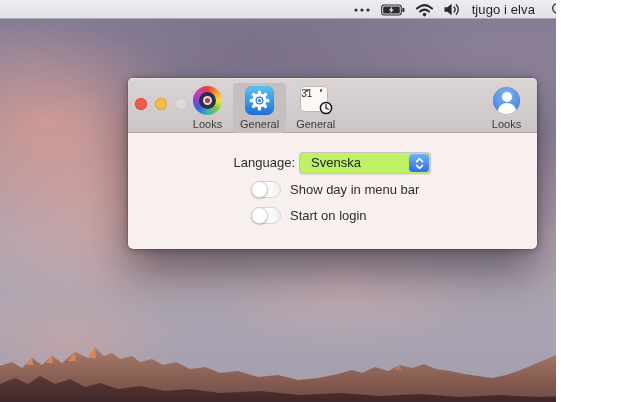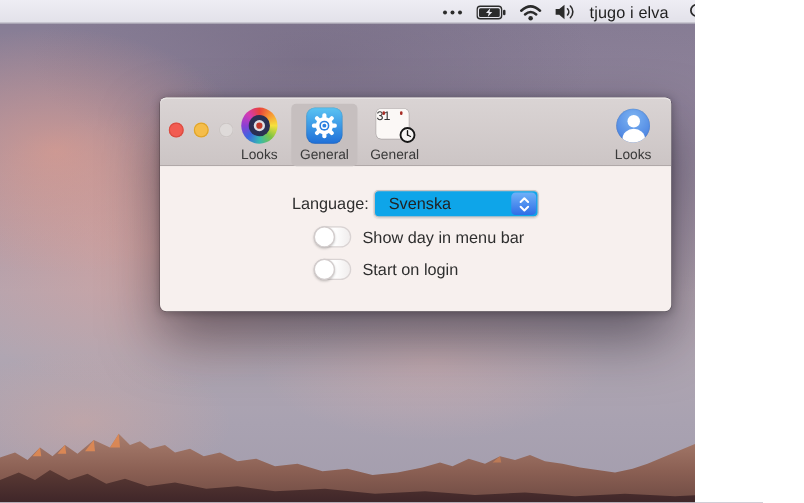--- a/index.html
+++ b/index.html
@@ -78,21 +78,21 @@
   
   .user-circle { width:27px; height:27px; border-radius:50%; overflow:hidden; position:relative;
     background:radial-gradient(circle at 50% 28%, #7db4f2, #3e77dd); box-shadow:inset 0 0 1px rgba(0,0,0,0.3); }
   .user-head { position:absolute; left:8.5px; top:5px; width:10px; height:10px; border-radius:50%; background:#fff; }
   .user-body { position:absolute; left:4.5px; top:16px; width:18px; height:16px; border-radius:50% 50% 0 0; background:#fff; }
 
   
   .content { position:absolute; left:0; top:56px; right:0; bottom:0;border-radius:22px; }
   .lang-label { position:absolute; left:40px; top:18px; width:127px; height:22px; line-height:22px;
     text-align:right; font-size:13px; color:#2e2e2e; }
-  .dropdown { position:absolute; left:171px; top:18px; width:132px; height:22px; background:#0ea5e9;
+  .dropdown { position:absolute; left:171px; top:18px; width:132px; height:22px; background:#bef264;
     border:1px solid #c8c3c3; border-radius:4px; cursor:default; text-align:right; padding:0;
     box-shadow:0 0.5px 1px rgba(0,0,0,0.08); }
   .dd-text { position:absolute; left:11px; top:0; line-height:20px; font-size:13px; color:#222; }
   .dd-step { position:absolute; right:1px; top:1px; width:20px; height:18px; border-radius:3.5px;
     background:linear-gradient(#6fb1f8,#2e6ee6); display:flex; align-items:center; justify-content:center; }
   .switch { position:absolute; width:30px; height:17px; border-radius:9px;
     background:linear-gradient(90deg,#ffffff 55%,#f0eded); border:1px solid #d9d3d3; padding:0; cursor:default; }
   .knob { position:absolute; left:-1px; top:-1px; width:17px; height:17px; border-radius:50%;
     background:#fff; border:1px solid #d2cccc; box-shadow:0 1px 2px rgba(0,0,0,0.22); }
   .sw1 { left:123px; top:47px; } .sw2 { left:123px; top:73px; }

